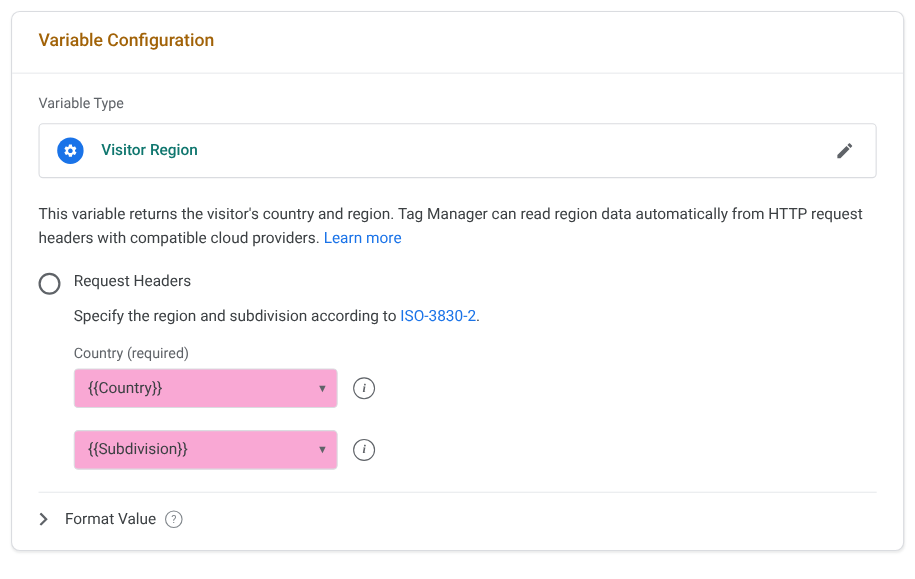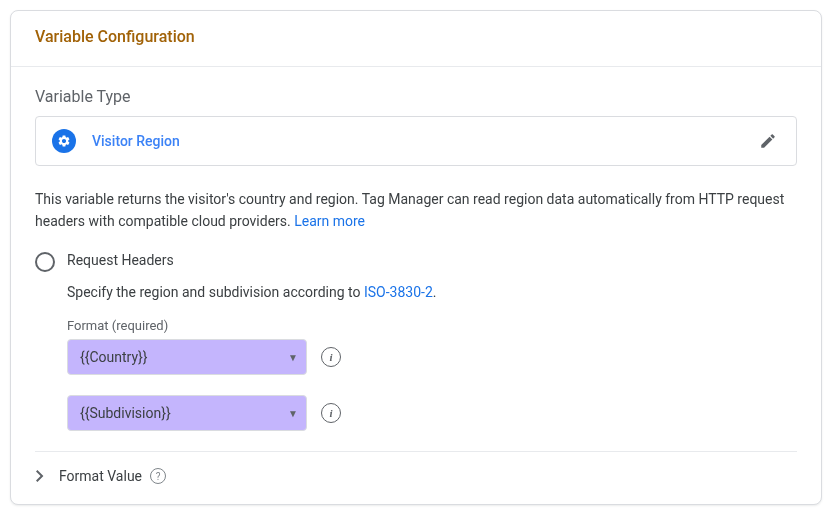--- a/index.html
+++ b/index.html
@@ -21,21 +21,21 @@
     }
     .card-header h2 {
       font-size: 16px;
       font-weight: 500;
       color: #a16207;
     }
     .card-body {
       padding: 20px 24px 0 24px;
     }
     .section-label {
-      font-size: 16px;
+      font-size: 13px;
       color: #5f6368;
       margin-bottom: 10px;
       display: block;
     }
     .var-type-box {
       border: 1px solid #dadce0;
       border-radius: 4px;
       display: flex;
       align-items: center;
       padding: 12px 16px;
@@ -49,21 +49,21 @@
       background: #1a73e8;
       display: flex;
       align-items: center;
       justify-content: center;
       margin-right: 16px;
       flex-shrink: 0;
     }
     .var-type-name {
       font-size: 14px;
       font-weight: 500;
-      color: #3b82f6;
+      color: #0f766e;
       flex: 1;
     }
     .edit-btn {
       color: #5f6368;
       cursor: pointer;
       width: 24px;
       height: 24px;
       display: flex;
       align-items: center;
       justify-content: center;
@@ -137,21 +137,21 @@
       width: 240px;
       height: 36px;
       border: 1px solid #dadce0;
       border-radius: 4px;
       display: flex;
       align-items: center;
       padding: 0 8px 0 12px;
       cursor: pointer;
       font-size: 14px;
       color: #3c4043;
-      background: #c4b5fd;
+      background: #f9a8d4;
     }
     .dropdown-text {
       flex: 1;
     }
     .dropdown-arrow {
       color: #5f6368;
       font-size: 10px;
     }
     .info-icon {
       margin-left: 14px;
@@ -237,21 +237,21 @@
       <div class="radio-row">
         <div class="radio"></div>
         <span class="radio-label">Request Headers</span>
       </div>
 
       <div class="custom-block">
         <div class="custom-desc">
           <span>Specify the region and subdivision according to </span><a class="link">ISO-3830-2</a><span>.</span>
         </div>
 
-        <span class="field-label">Format (required)</span>
+        <span class="field-label">Country (required)</span>
         <div class="field-row">
           <div class="dropdown">
             <span class="dropdown-text">{{Country}}</span>
             <span class="dropdown-arrow">▼</span>
           </div>
           <div class="info-icon">i</div>
         </div>
 
         <div class="field-row">
           <div class="dropdown">

